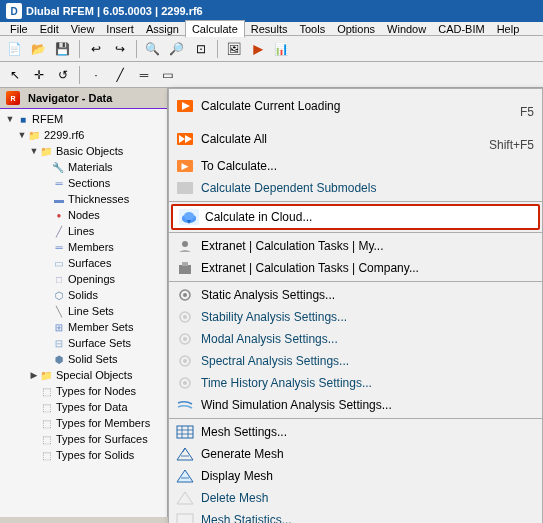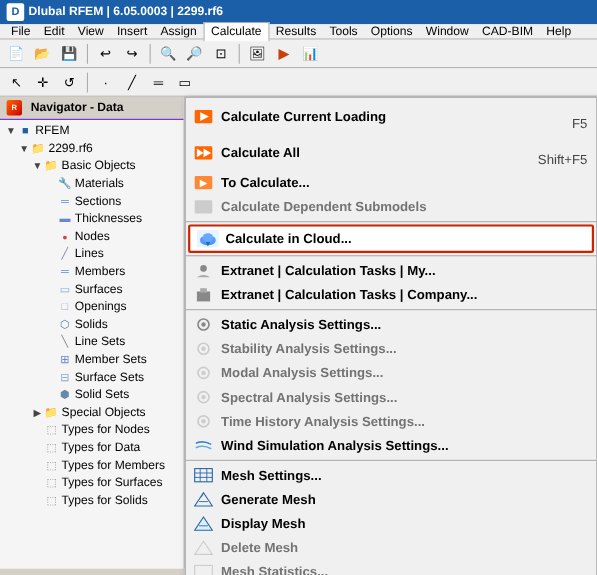--- a/index.html
+++ b/index.html
@@ -185,36 +185,35 @@
       font-size: 12px;
       cursor: pointer;
       min-height: 22px;
     }
     .dropdown-item.highlighted {
       background: #fff;
       border: 2px solid #cc0000;
       border-radius: 2px;
     }
     .dropdown-item.disabled {
-      color: #737373;
+      color: #0c4a6e;
       cursor: default;
     }
     .dropdown-icon {
       width: 20px;
       height: 16px;
       display: inline-flex;
       align-items: center;
       justify-content: center;
       margin-right: 6px;
       flex-shrink: 0;
       font-size: 12px;
     }
     .dropdown-label {
       flex: 1;
-      font-weight: bold;
     }
     .dropdown-shortcut {
       color: #444;
       margin-left: 20px;
       font-size: 12px;
       margin-top: 13px;
     }
     .dropdown-separator {
       height: 1px;
       background: #adadad;

